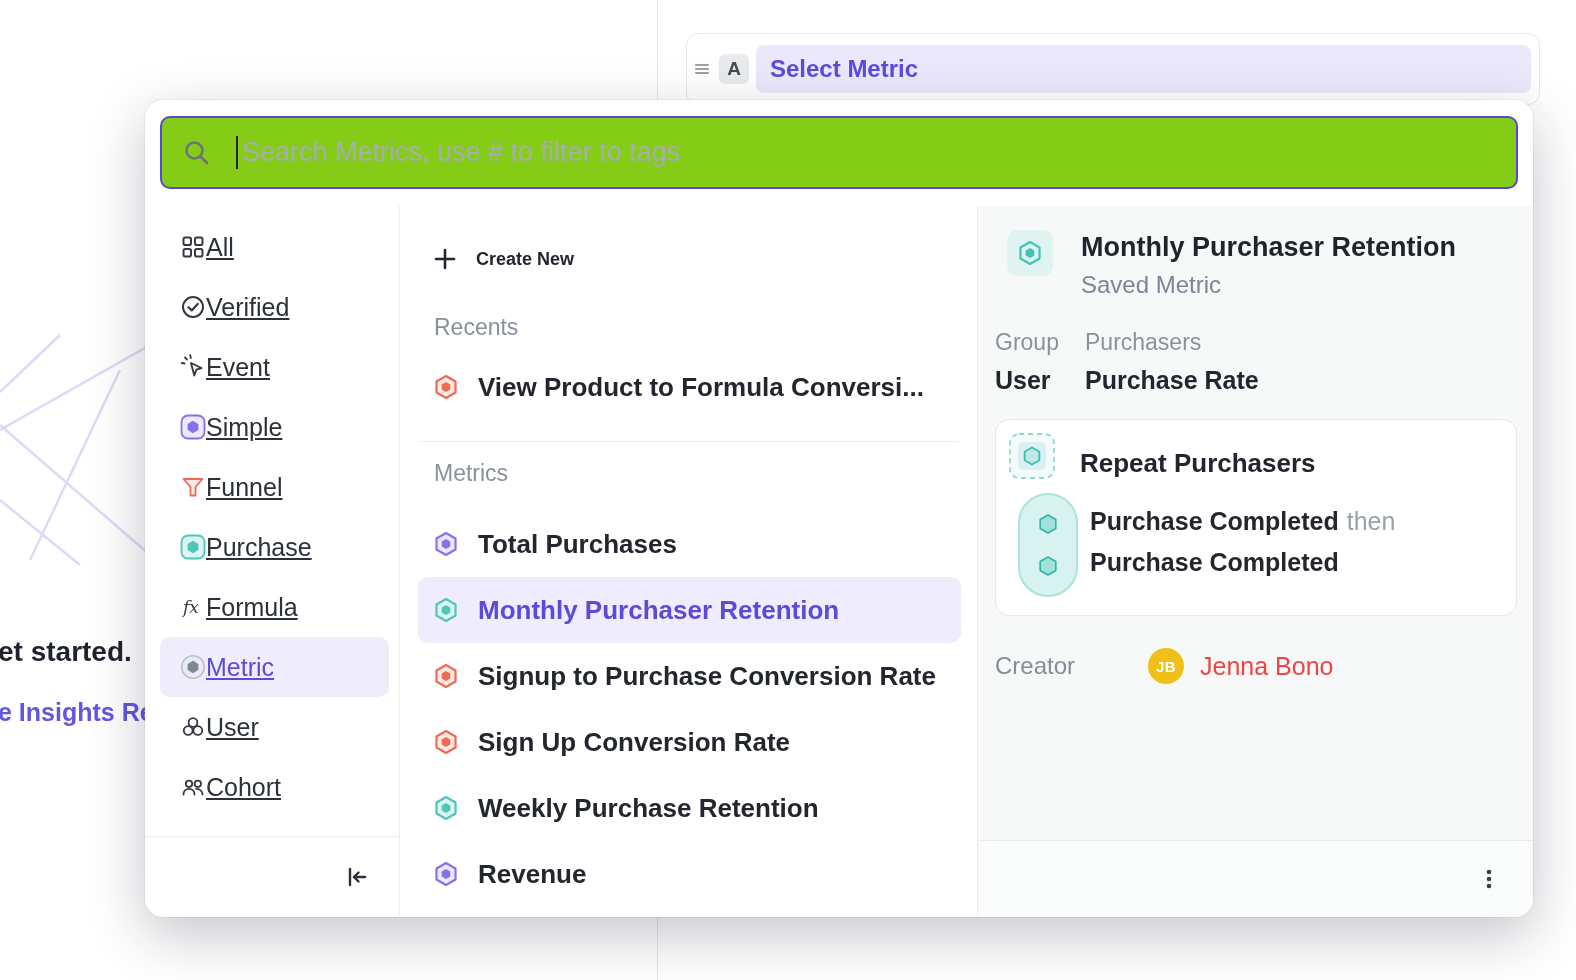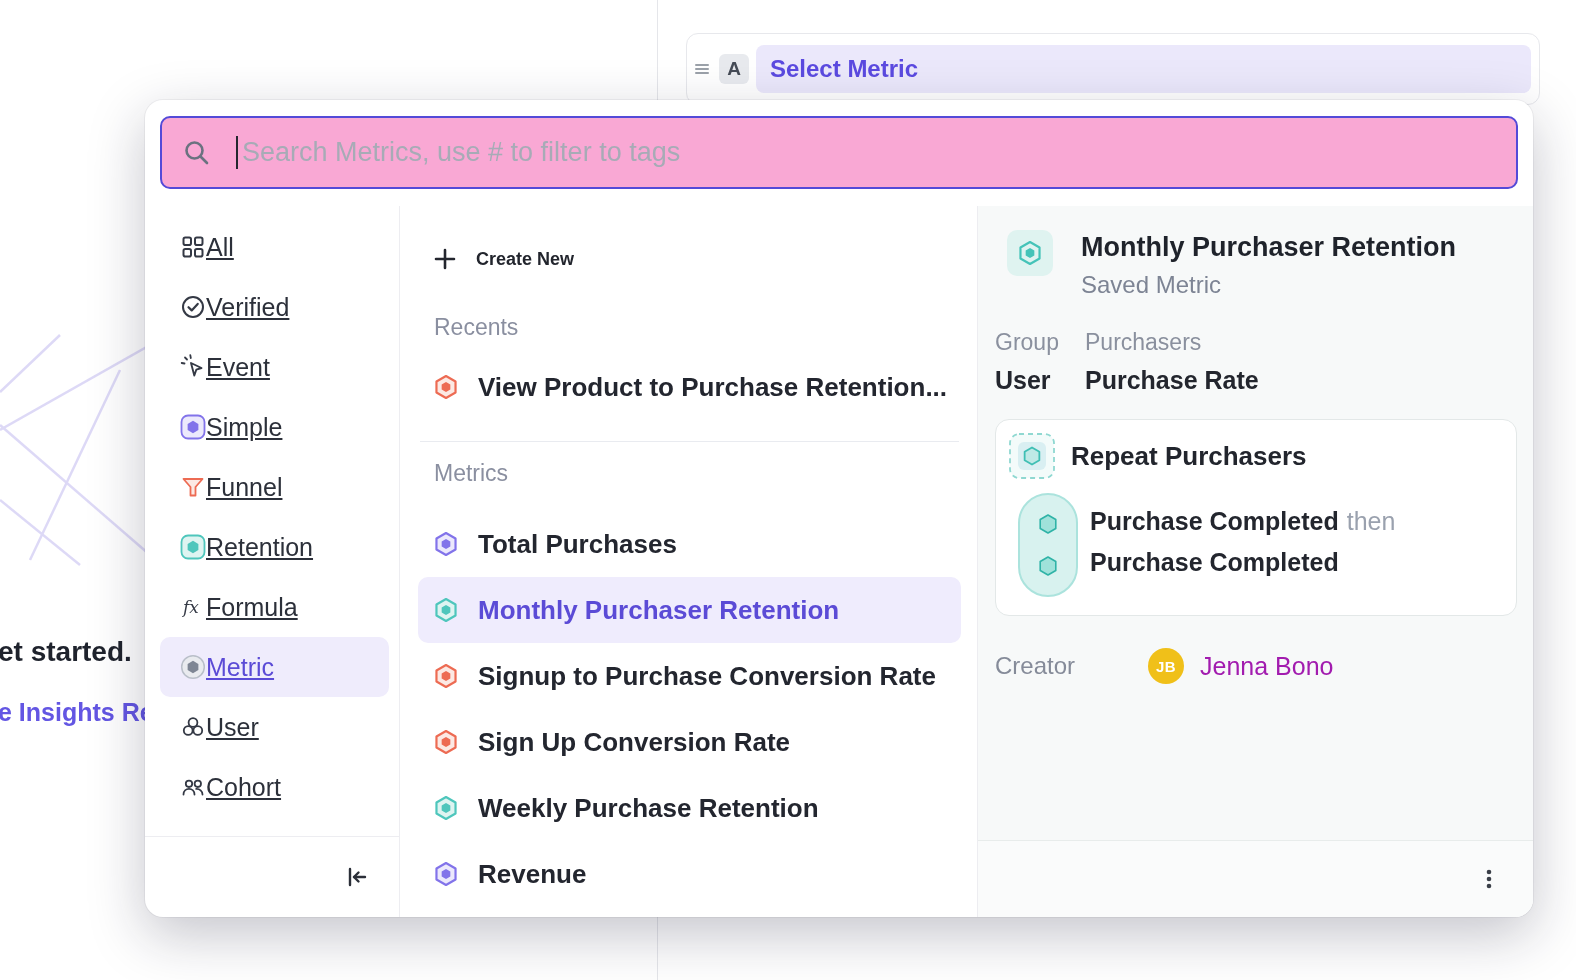--- a/index.html
+++ b/index.html
@@ -24,21 +24,21 @@
     display:flex; align-items:center; padding-left:14px; color:#5b4ae0; font-size:24px; font-weight:700;text-align:center; }
 
   
   .modal { position:absolute; left:145px; top:100px; width:1388px; height:817px;
     background:#fff; border-radius:18px; overflow:hidden; z-index:2;
     box-shadow:0 0 0 1px rgba(20,20,40,.05), 0 18px 55px rgba(25,25,50,.25);
     display:flex; flex-direction:column; }
 
   .search-wrap { position:relative; margin:16px 15px 0 15px; flex:none; }
   .search-input { width:100%; height:73px; border:2px solid #544ad8; border-radius:10px;
-    font-size:27px; color:#2f3440; padding:0 20px 0 80px; outline:none; background:#f9a8d4;
+    font-size:27px; color:#2f3440; padding:0 20px 0 80px; outline:none; background:#84cc16;
     font-family:"Liberation Sans", sans-serif; }
   .search-input::placeholder { color:#a7abb6; }
   .search-icon { position:absolute; left:23px; top:23px; }
   .caret { position:absolute; left:76px; top:20px; width:2px; height:33px; background:#24272f; }
 
   .modal-body { flex:1; display:flex; margin-top:17px; min-height:0; }
 
   
   .sidebar { width:255px; flex:none; border-right:1px solid #ededf1; display:flex; flex-direction:column; padding-top:11px; }
   .side-item { height:60px; margin:0 10px 0 15px; border-radius:10px; display:flex; align-items:center;
@@ -70,36 +70,36 @@
   .detail { width:555px; flex:none; background:#f7f9f9; position:relative; }
   .detail-head { display:flex; gap:28px; padding:24px 20px 0 29px; }
   .detail-badge { width:46px; height:46px; flex:none; display:flex; }
   .detail-title { font-size:27px; font-weight:700; color:#1f232b; margin-top:2px; }
   .detail-sub { font-size:24px; color:#7d8494; margin-top:8px; }
   .info-grid { display:grid; grid-template-columns:90px auto; row-gap:10px; margin:30px 0 0 17px; }
   .info-label { font-size:23px; color:#8a909e; }
   .info-value { font-size:25px; font-weight:700; color:#23262e; }
   .def-card { margin:24px 16px 0 17px; background:#fff; border:1px solid #e3e8e8; border-radius:14px;
     padding:13px 14px 18px 13px; }
-  .def-head { display:flex; align-items:center; gap:16px; }
+  .def-head { display:flex; align-items:flex-end; gap:25px; }
   .dashed-badge { width:46px; height:46px; flex:none; display:flex; }
   .def-title { font-size:26px; font-weight:700; color:#22252d; }
   .def-body { display:flex; gap:12px; margin-top:14px; padding-left:9px; }
   .capsule { width:60px; height:104px; flex:none; border-radius:30px; background:#d8f2ef;
     border:2px solid #abe3dd; display:flex; flex-direction:column; align-items:center; justify-content:space-evenly; }
   .capsule span { display:flex; }
   .steps { margin-top:8px; }
   .step { font-size:25px; line-height:41px; font-weight:700; color:#23262e; }
   .step-then { color:#9aa1ae; font-weight:400; margin-left:8px; }
   .creator-row { display:flex; align-items:center; margin:32px 16px 0 17px; }
   .creator-label { width:153px; font-size:24px; color:#858b99; }
   .avatar { width:36px; height:36px; border-radius:50%; background:#f0c019; color:#fff;
     font-size:15px; font-weight:700; display:flex; align-items:center; justify-content:center;
     letter-spacing:.5px; margin-right:16px; flex:none; }
-  .creator-name { font-size:25px; font-weight:500; color:#a21caf; }
+  .creator-name { font-size:25px; font-weight:500; color:#ef4444; }
   .detail-footer { position:absolute; left:0; right:0; bottom:0; height:77px; background:#fafbfb;
     border-top:1px solid #e8eceb; display:flex; align-items:center; justify-content:flex-end; padding-right:33px; }
   .kebab { display:flex; cursor:pointer; }
 </style>
 </head>
 <body>
 
 <div class="page">
 
   <svg class="deco-lines" width="150" height="260" viewBox="0 0 150 260">
@@ -202,21 +202,21 @@
               </span>
               <span class="s-label">Funnel</span>
             </div>
             <div class="side-item">
               <span class="s-icon">
                 <svg width="26" height="26" viewBox="0 0 26 26">
                   <rect x="1.5" y="1.5" width="23" height="23" rx="6.5" fill="#DEF4F1" stroke="#4EC6BC" stroke-width="1.8"></rect>
                   <polygon points="13,6.8 18.37,9.9 18.37,16.1 13,19.2 7.63,16.1 7.63,9.9" fill="#4EC6BC"></polygon>
                 </svg>
               </span>
-              <span class="s-label">Retention</span>
+              <span class="s-label">Purchase</span>
             </div>
             <div class="side-item">
               <span class="s-icon">
                 <svg width="26" height="26" viewBox="0 0 26 26">
                   <text x="3" y="19" font-family="DejaVu Serif, serif" font-style="italic" font-size="17" fill="#343945">fx</text>
                 </svg>
               </span>
               <span class="s-label">Formula</span>
             </div>
             <div class="side-item selected">
@@ -278,21 +278,21 @@
         </div>
         <div class="sec-header hdr-recents">Recents</div>
         <div id="recents-list">
             <div class="m-row">
               <span class="m-icon">
                 <svg width="30" height="30" viewBox="0 0 30 30">
                   <polygon points="15,4 24.53,9.5 24.53,20.5 15,26 5.47,20.5 5.47,9.5" fill="#FCE9E4" stroke="#ED6B53" stroke-width="2.2" stroke-linejoin="round"></polygon>
                   <polygon points="15,10 19.33,12.5 19.33,17.5 15,20 10.67,17.5 10.67,12.5" fill="#ED6B53"></polygon>
                 </svg>
               </span>
-              <span class="m-label">View Product to Purchase Retention...</span>
+              <span class="m-label">View Product to Formula Conversi...</span>
             </div>
           </div>
         <div class="list-divider"></div>
         <div class="sec-header hdr-metrics">Metrics</div>
         <div id="metrics-list">
             <div class="m-row">
               <span class="m-icon">
                 <svg width="30" height="30" viewBox="0 0 30 30">
                   <polygon points="15,4 24.53,9.5 24.53,20.5 15,26 5.47,20.5 5.47,9.5" fill="#ECE9FC" stroke="#8273EA" stroke-width="2.2" stroke-linejoin="round"></polygon>
                   <polygon points="15,10 19.33,12.5 19.33,17.5 15,20 10.67,17.5 10.67,12.5" fill="#8273EA"></polygon>

